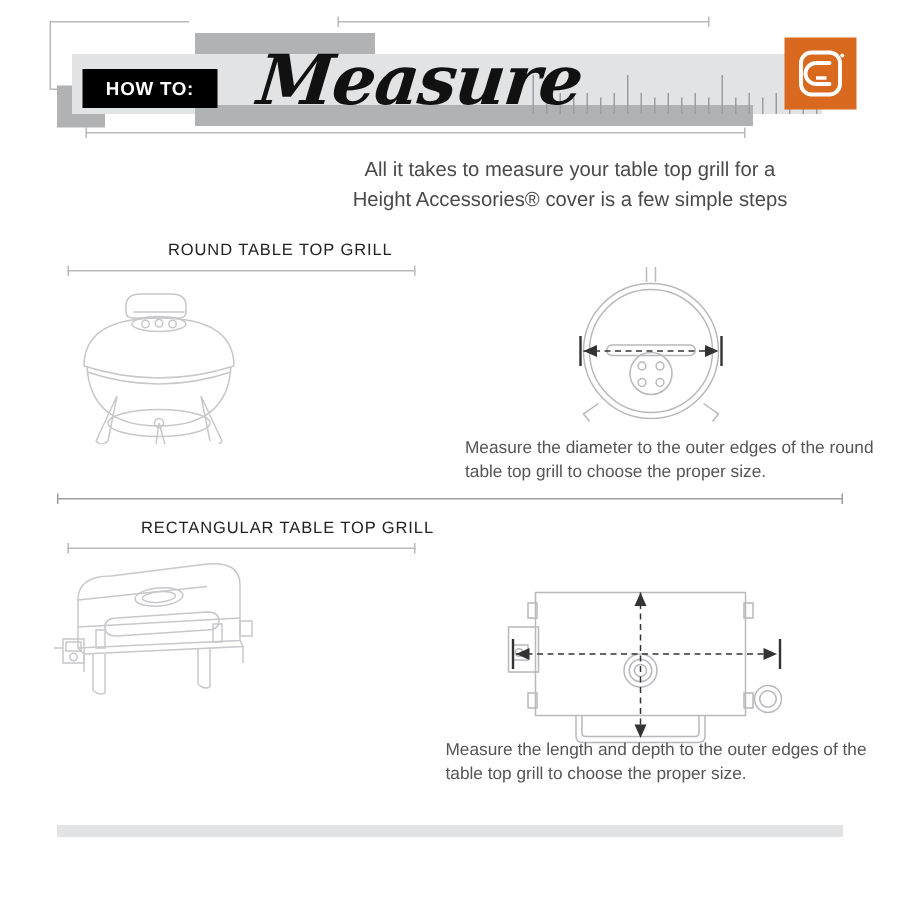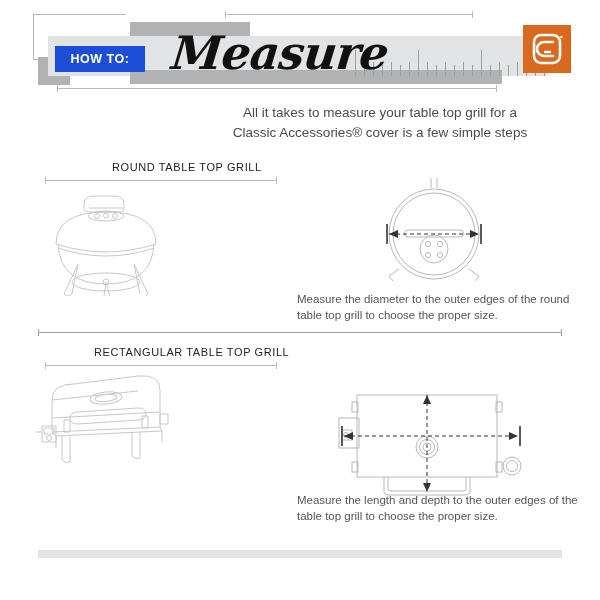--- a/index.html
+++ b/index.html
@@ -23,21 +23,21 @@
   .hdr-bracket-r:after{right:0;}
   .hdr-bracket-b{position:absolute;left:57px;top:88px;width:440px;height:1px;background:#b9b9b9;}
   .hdr-bracket-b:before,.hdr-bracket-b:after{content:"";position:absolute;top:-3px;width:1px;height:7px;background:#b9b9b9;}
   .hdr-bracket-b:before{left:0;}
   .hdr-bracket-b:after{right:0;}
 
   .blk-mid{position:absolute;left:130px;top:22px;width:120px;height:14px;background:#b0b2b4;}
   .blk-left{position:absolute;left:38px;top:57px;width:32px;height:28px;background:#b0b2b4;}
   .ruler-band{position:absolute;left:48px;top:36px;width:500px;height:40px;background:#e2e3e4;}
   .ruler-base{position:absolute;left:130px;top:70px;width:372px;height:14px;background:#b0b2b4;}
-  .howto{position:absolute;left:55px;top:46px;width:90px;height:26px;background:#1d4ed8;
+  .howto{position:absolute;left:55px;top:46px;width:90px;height:26px;background:#000000;
     color:#fff;font-size:12.5px;font-weight:bold;letter-spacing:.5px;
     display:flex;align-items:center;justify-content:center;}
   .measure-word{position:absolute;left:172px;top:26px;font-size:46px;color:#111;
     font-family:"DejaVu Serif",serif;font-style:italic;font-weight:bold;
     letter-spacing:-1px;transform:skewX(-6deg);}
   .ticks{position:absolute;left:355px;top:36px;width:193px;height:40px;}
   .tick{position:absolute;bottom:0;width:1px;background:#9b9ea1;}
   .logo{position:absolute;left:523px;top:25px;width:48px;height:48px;background:#d8691f;}
   .logo svg{display:block;}
 
@@ -114,21 +114,21 @@
         <rect x="11" y="10" width="26" height="28" rx="7" ry="7" fill="none" stroke="#ffffff" stroke-width="2.6"></rect>
         <path d="M30 17 h-9 a4.5 4.5 0 0 0 0 14 h9" fill="none" stroke="#ffffff" stroke-width="2.6" stroke-linecap="round"></path>
         <path d="M21 27 h7" fill="none" stroke="#ffffff" stroke-width="2.4"></path>
         <circle cx="38.5" cy="12" r="1.3" fill="#ffffff"></circle>
       </svg>
     </div>
   </div>
 
   <div class="subtitle">
     <div>All it takes to measure your table top grill for a</div>
-    <div>Classic Accessories® cover is a few simple steps</div>
+    <div>Height Accessories® cover is a few simple steps</div>
   </div>
 
   <div class="sec-head" style="left:78px;top:161px;">ROUND TABLE TOP GRILL</div>
   <div class="sec-rule" style="left:45px;top:180px;width:232px;"></div>
 
   <svg class="art" style="left:34px;top:186px;" width="150" height="110" viewBox="0 0 150 110">
     <g fill="none" stroke="#c8c8cc" stroke-width="1">
 
       <path d="M50 18 q0 -8 10 -8 h20 q10 0 10 8 v4 q0 4 -5 4 h-30 q-5 0 -5 -4 z"></path>
       <path d="M55 22 h34"></path>
@@ -176,21 +176,21 @@
 
     <g>
       <line x1="37" y1="58" x2="127" y2="58" stroke="#333" stroke-width="1" stroke-dasharray="4,3"></line>
       <path d="M37 58 l9 -4 v8 z" fill="#333"></path>
       <path d="M127 58 l-9 -4 v8 z" fill="#333"></path>
       <line x1="35" y1="48" x2="35" y2="68" stroke="#333" stroke-width="1.6"></line>
       <line x1="129" y1="48" x2="129" y2="68" stroke="#333" stroke-width="1.6"></line>
     </g>
   </svg>
 
-  <div class="caption" style="left:297px;top:291px;width:280px;">
+  <div class="caption" style="left:310px;top:291px;width:280px;">
     <div>Measure the diameter to the outer edges of the round</div>
     <div>table top grill to choose the proper size.</div>
   </div>
 
   <div class="divider" style="top:332px;"></div>
 
   <div class="sec-head" style="left:60px;top:346px;text-align:right;">RECTANGULAR TABLE TOP GRILL</div>
   <div class="sec-rule" style="left:45px;top:365px;width:232px;"></div>
 
   <svg class="art" style="left:34px;top:370px;" width="165" height="112" viewBox="0 0 165 112">

